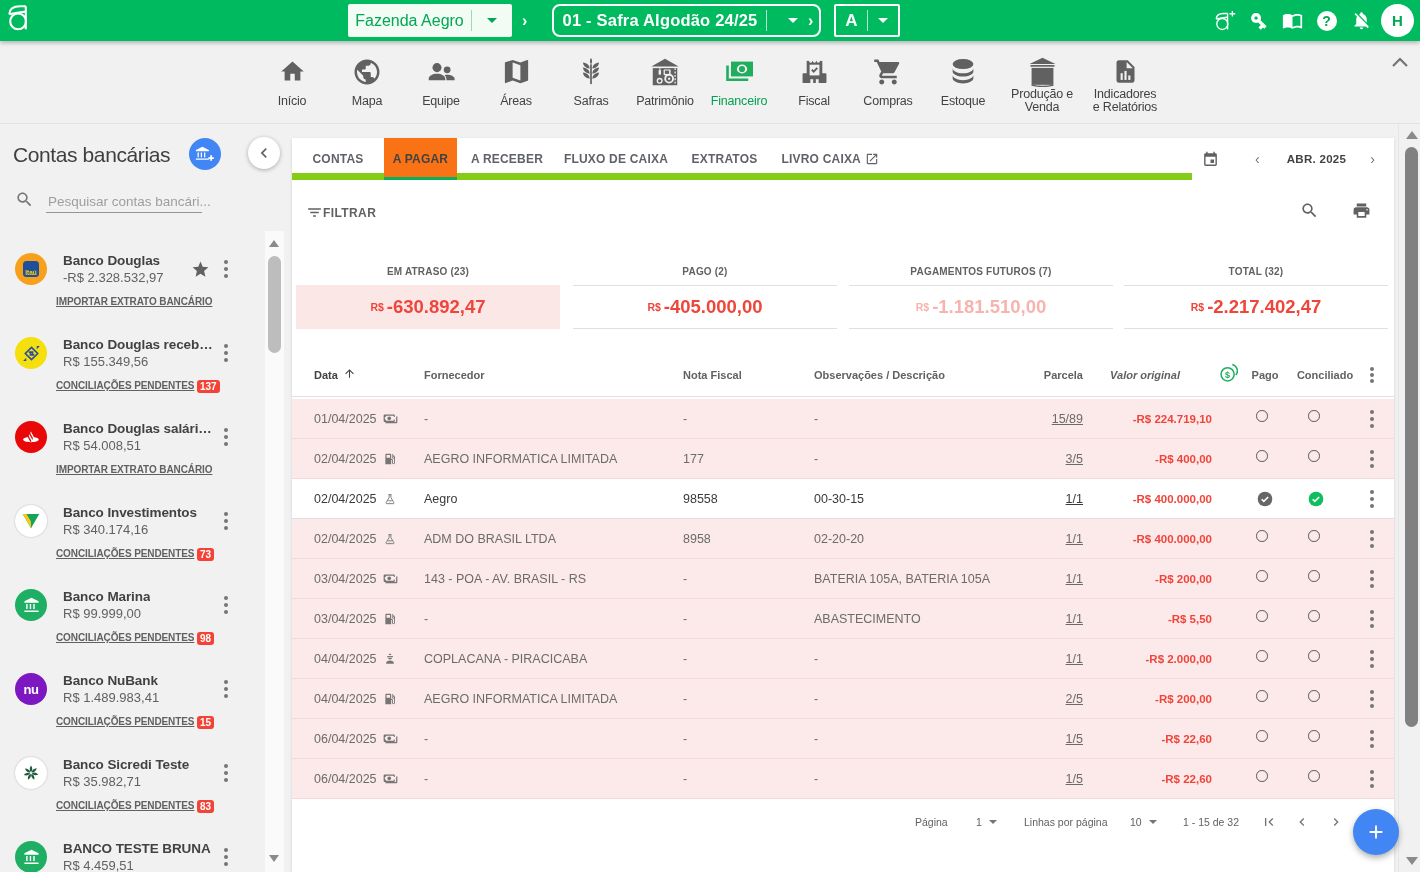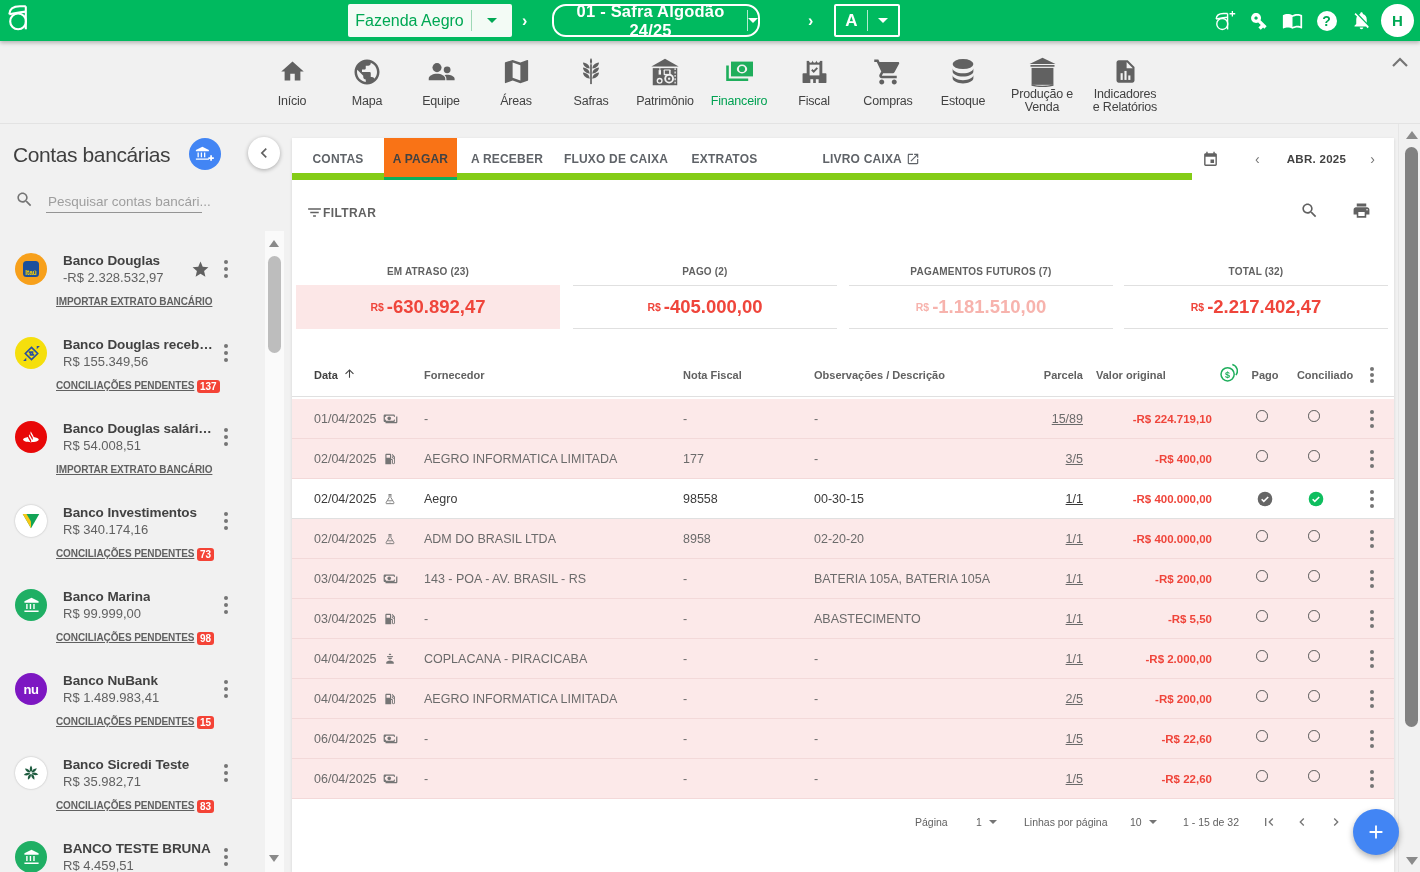--- a/index.html
+++ b/index.html
@@ -5,21 +5,21 @@
 * { margin:0; padding:0; box-sizing:border-box; }
 html,body { width:1420px; height:872px; overflow:hidden; font-family:"Liberation Sans", sans-serif; background:#F1F1F1; }
 
 
 #topbar { position:absolute; left:0; top:0; width:1420px; height:41px; background:#00BA5F; box-shadow:0 2px 4px rgba(0,0,0,0.25); z-index:30; }
 
 .tb-box { position:absolute; top:4px; height:33px; display:flex; align-items:center; }
 #farmbox { left:348px; width:164px; background:#F3FBF5; border-radius:2px; color:#00A854; }
 #farmbox .lbl { width:123px; text-align:center; font-size:16px; }
 #farmbox .sep { width:1px; height:21px; background:#9ED8B6; }
-#cropbox { left:552px; width:208px; border:2px solid #fff; border-radius:14px; color:#fff; }
+#cropbox { left:552px; width:269px; border:2px solid #fff; border-radius:8px; color:#fff; }
 #cropbox .lbl { width:212px; text-align:center; font-size:16.5px; font-weight:bold; letter-spacing:0.2px;}
 #cropbox .sep { width:1px; height:21px; background:rgba(255,255,255,0.7); }
 #abox { left:834px; width:66px; border:2px solid #fff; border-radius:2px; color:#fff; }
 #abox .lbl { width:31px; text-align:center; font-size:17px; font-weight:bold; }
 #abox .sep { width:1px; height:21px; background:rgba(255,255,255,0.7); }
 .caret-dn { width:0; height:0; border-left:5px solid transparent; border-right:5px solid transparent; border-top:5px solid currentColor; margin:0 auto; }
 .tb-arr { flex:1; display:flex; justify-content:center; align-items:center; }
 .tb-chev { position:absolute; top:0; height:41px; display:flex; align-items:center; color:#fff; font-size:16px; font-weight:bold; }
 #tbicons { position:absolute; right:0; top:0; height:41px; display:flex; align-items:center; }
 #avatarH { width:33px; height:33px; border-radius:50%; background:#fff; color:#00A854; font-size:15px; font-weight:bold; display:flex; align-items:center; justify-content:center; margin-right:3px; }
@@ -459,21 +459,21 @@
   </div>
 <div id="sb-thumb"></div>
 
 <div id="card">
   <div id="tabs">
     <div class="tab" style="width:92px;">CONTAS</div>
     <div class="tab active" style="width:73px;">A PAGAR</div>
     <div class="tab" style="width:100px;">A RECEBER</div>
     <div class="tab" style="width:118px;">FLUXO DE CAIXA</div>
     <div class="tab" style="width:99px;">EXTRATOS</div>
-    <div class="tab" style="width:112px;margin-left:41px;">LIVRO CAIXA&nbsp;<svg width="14" height="14" viewBox="0 0 24 24" fill="#5F6368">
+    <div class="tab" style="width:112px;">LIVRO CAIXA&nbsp;<svg width="14" height="14" viewBox="0 0 24 24" fill="#5F6368">
           <path d="M19 19H5V5h7V3H5c-1.11 0-2 .9-2 2v14c0 1.1.89 2 2 2h14c1.1 0 2-.9 2-2v-7h-2v7zM14 3v2h3.59l-9.83 9.83 1.41 1.41L19 6.41V10h2V3h-7z"></path>
         </svg></div>
   </div>
   <div id="datenav">
     <svg class="cal" width="17" height="17" viewBox="0 0 24 24" fill="#616161">
         <path d="M17 12h-5v5h5v-5zM16 1v2H8V1H6v2H5c-1.11 0-1.99.9-1.99 2L3 19c0 1.1.89 2 2 2h14c1.1 0 2-.9 2-2V5c0-1.1-.9-2-2-2h-1V1h-2zm3 18H5V8h14v11z"></path>
       </svg>
     <div class="chv" style="margin-left:36px;">‹</div>
     <div class="dlabel" style="margin-left:27px;">ABR. 2025</div>
     <div class="chv" style="margin-left:24px;">›</div>
@@ -524,21 +524,21 @@
 
   <div id="thead">
     <div style="left:22px;color:#424242;">Data</div>
     <div style="left:51px;top:12px;"><svg width="13" height="13" viewBox="0 0 24 24" fill="#424242">
           <path d="M4 12l1.41 1.41L11 7.83V20h2V7.83l5.58 5.59L20 12l-8-8-8 8z"></path>
         </svg></div>
     <div style="left:132px;">Fornecedor</div>
     <div style="left:391px;">Nota Fiscal</div>
     <div style="left:522px;">Observações / Descrição</div>
     <div style="left:741px;width:50px;text-align:right;">Parcela</div>
-    <div style="left:804px;width:120px;">Valor original</div>
+    <div style="left:768px;width:120px;text-align:right;font-style:italic;">Valor original</div>
     <div style="left:928px;top:8px;"><svg width="18" height="19" viewBox="0 0 18 19" fill="none" stroke="#1FAE5C">
           <circle cx="7.6" cy="11.3" r="6.6" stroke-width="1.5"></circle>
           <path d="M12.3 1.6 A6.6 6.6 0 0 1 15.9 12.1" stroke-width="1.5"></path>
           <text x="7.6" y="14.6" font-size="9" font-weight="bold" fill="#1FAE5C" stroke="none" text-anchor="middle">$</text>
         </svg></div>
     <div style="left:943px;width:60px;text-align:center;">Pago</div>
     <div style="left:1003px;width:60px;text-align:center;">Conciliado</div>
     <div style="left:1078px;top:12px;">
         <div class="dots3" style="height:16px;">
           <i></i>

